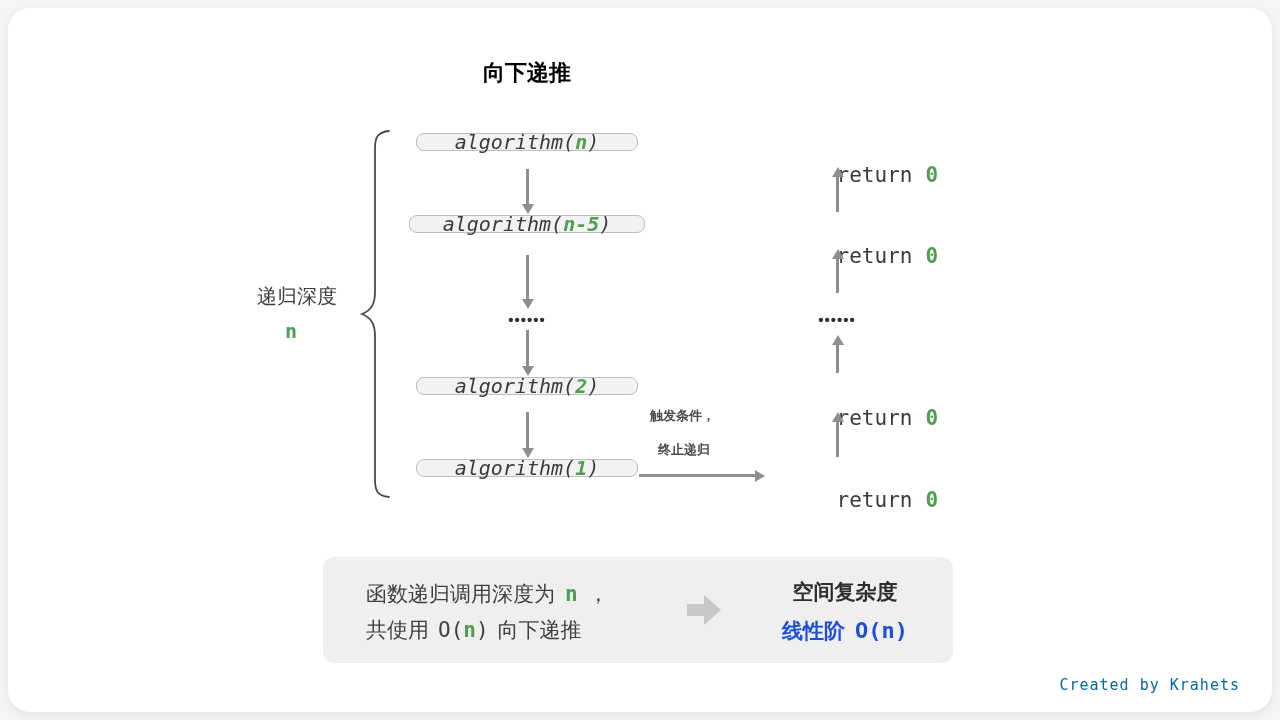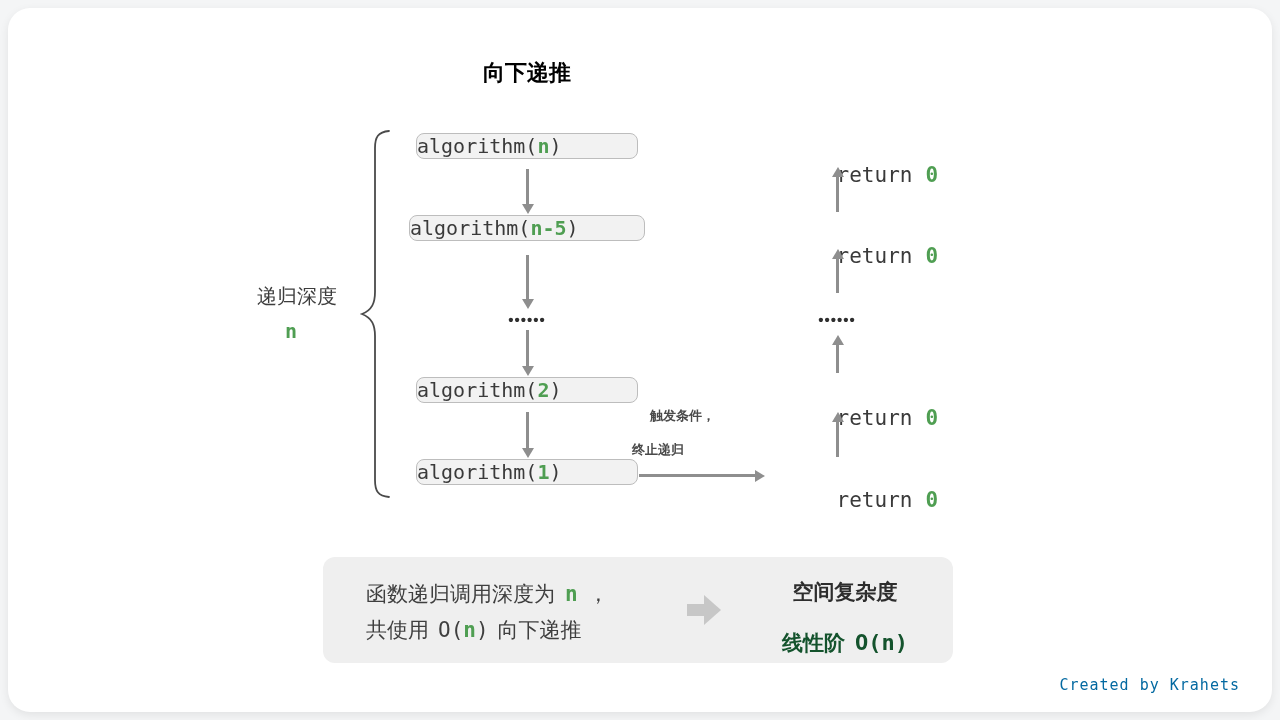--- a/index.html
+++ b/index.html
@@ -1,23 +1,23 @@
 <!DOCTYPE html>
 <html><head>
 <meta charset="utf-8">
 <style>
   html,body{margin:0;padding:0;background:#f4f5f6;}
   .canvas{position:relative;width:1280px;height:720px;font-family:"Liberation Sans","DejaVu Sans",sans-serif;overflow:hidden;}
   .card{position:absolute;left:8px;top:8px;width:1264px;height:704px;background:#ffffff;border-radius:22px;box-shadow:0 3px 10px rgba(0,0,0,.08);}
   .abs{position:absolute;}
   .mono{font-family:"DejaVu Sans Mono","Liberation Mono",monospace;}
   .green{color:#4f9e52;font-weight:bold;}
-  .blue{color:#14532d;margin-top:12px;}
+  .blue{color:#1d4ed8;}
   .hdr{font-size:22px;font-weight:bold;color:#000000;width:220px;text-align:center;line-height:26px;}
-  .code-box{height:26px;background:#f2f2f2;border:1.5px solid #bdbdbd;border-radius:8px;display:flex;align-items:center;font-size:20px;color:#3a3a3a;box-sizing:border-box;}
+  .code-box{height:18px;background:#f2f2f2;border:1.5px solid #bdbdbd;border-radius:8px;display:flex;align-items:center;justify-content:center;font-size:20px;color:#3a3a3a;box-sizing:border-box;font-style:italic;}
   .code-box .mono{white-space:pre;}
   .ret{font-family:"DejaVu Sans Mono","Liberation Mono",monospace;font-size:21px;color:#3a3a3a;height:25px;line-height:25px;white-space:pre;}
   .ret .kw{margin-right:13px;}
   .arr{width:3px;background:#8e8e8e;}
   .arr-down::after{content:"";position:absolute;top:100%;left:50%;transform:translateX(-50%);border-left:6px solid transparent;border-right:6px solid transparent;border-top:10px solid #8e8e8e;}
   .arr-up::before{content:"";position:absolute;bottom:100%;left:50%;transform:translateX(-50%);border-left:6px solid transparent;border-right:6px solid transparent;border-bottom:10px solid #8e8e8e;}
   .h-arr{height:3px;background:#8e8e8e;}
   .h-arr::after{content:"";position:absolute;left:100%;top:50%;transform:translateY(-50%);border-top:6px solid transparent;border-bottom:6px solid transparent;border-left:10px solid #8e8e8e;}
   .dots{width:100px;text-align:center;font-size:15px;font-weight:bold;letter-spacing:1px;color:#2f2f2f;line-height:18px;}
   .depth-label{width:160px;text-align:center;font-size:20px;color:#3d3d3d;line-height:24px;}
@@ -73,21 +73,21 @@
       <span class="mono">)</span>
   </div>
 
   <div class="abs arr arr-down" style="left:526px;top:169px;height:35px;"></div>
   <div class="abs arr arr-down" style="left:526px;top:255px;height:44px;"></div>
   <div class="abs dots" style="left:477px;top:311px;">••••••</div>
   <div class="abs arr arr-down" style="left:526px;top:330px;height:36px;"></div>
   <div class="abs arr arr-down" style="left:526px;top:412px;height:36px;"></div>
 
   <div class="abs trigger" style="left:650px;top:403px;">触发条件，</div>
-  <div class="abs trigger" style="left:632px;top:437px;">终止递归</div>
+  <div class="abs trigger" style="left:658px;top:437px;">终止递归</div>
   <div class="abs h-arr" style="left:639px;top:474px;width:116px;"></div>
 
   <div class="abs ret" style="left:786px;top:138px;">
     <span class="kw">return</span><span class="green mono">0</span>
   </div>
   <div class="abs arr arr-up" style="left:836px;top:177px;height:35px;"></div>
   <div class="abs ret" style="left:786px;top:219px;">
     <span class="kw">return</span><span class="green mono">0</span>
   </div>
   <div class="abs arr arr-up" style="left:836px;top:259px;height:34px;"></div>

